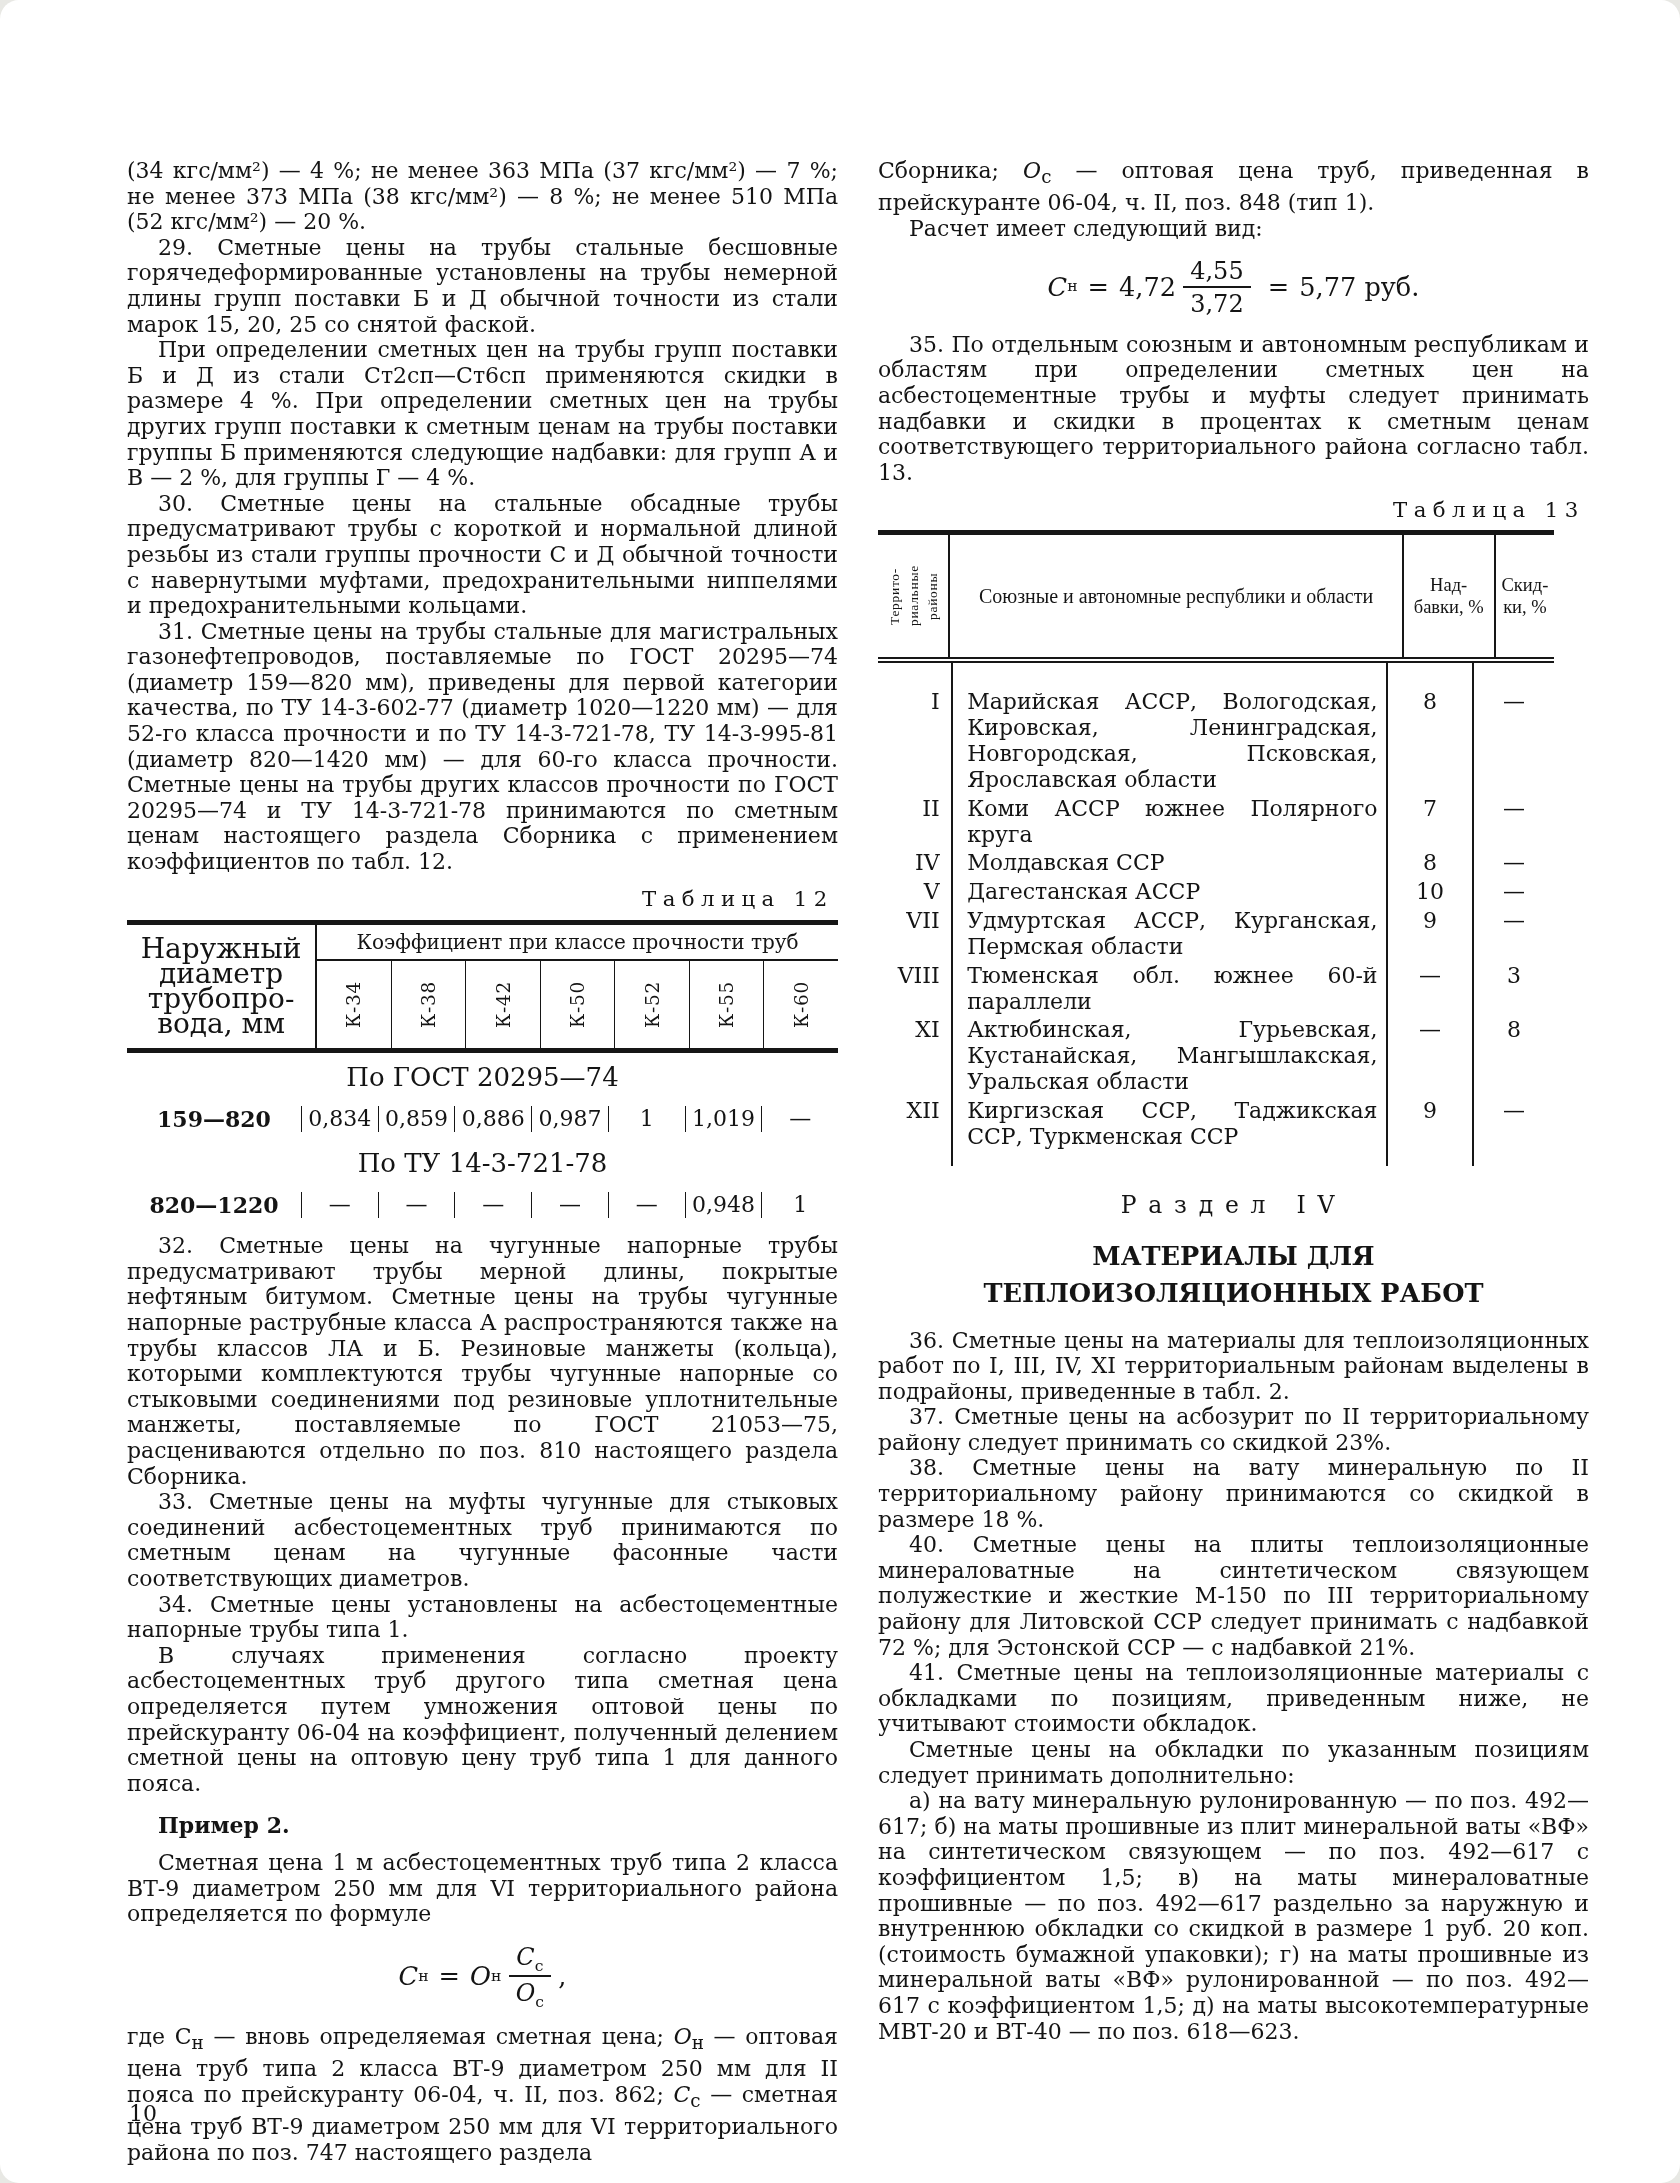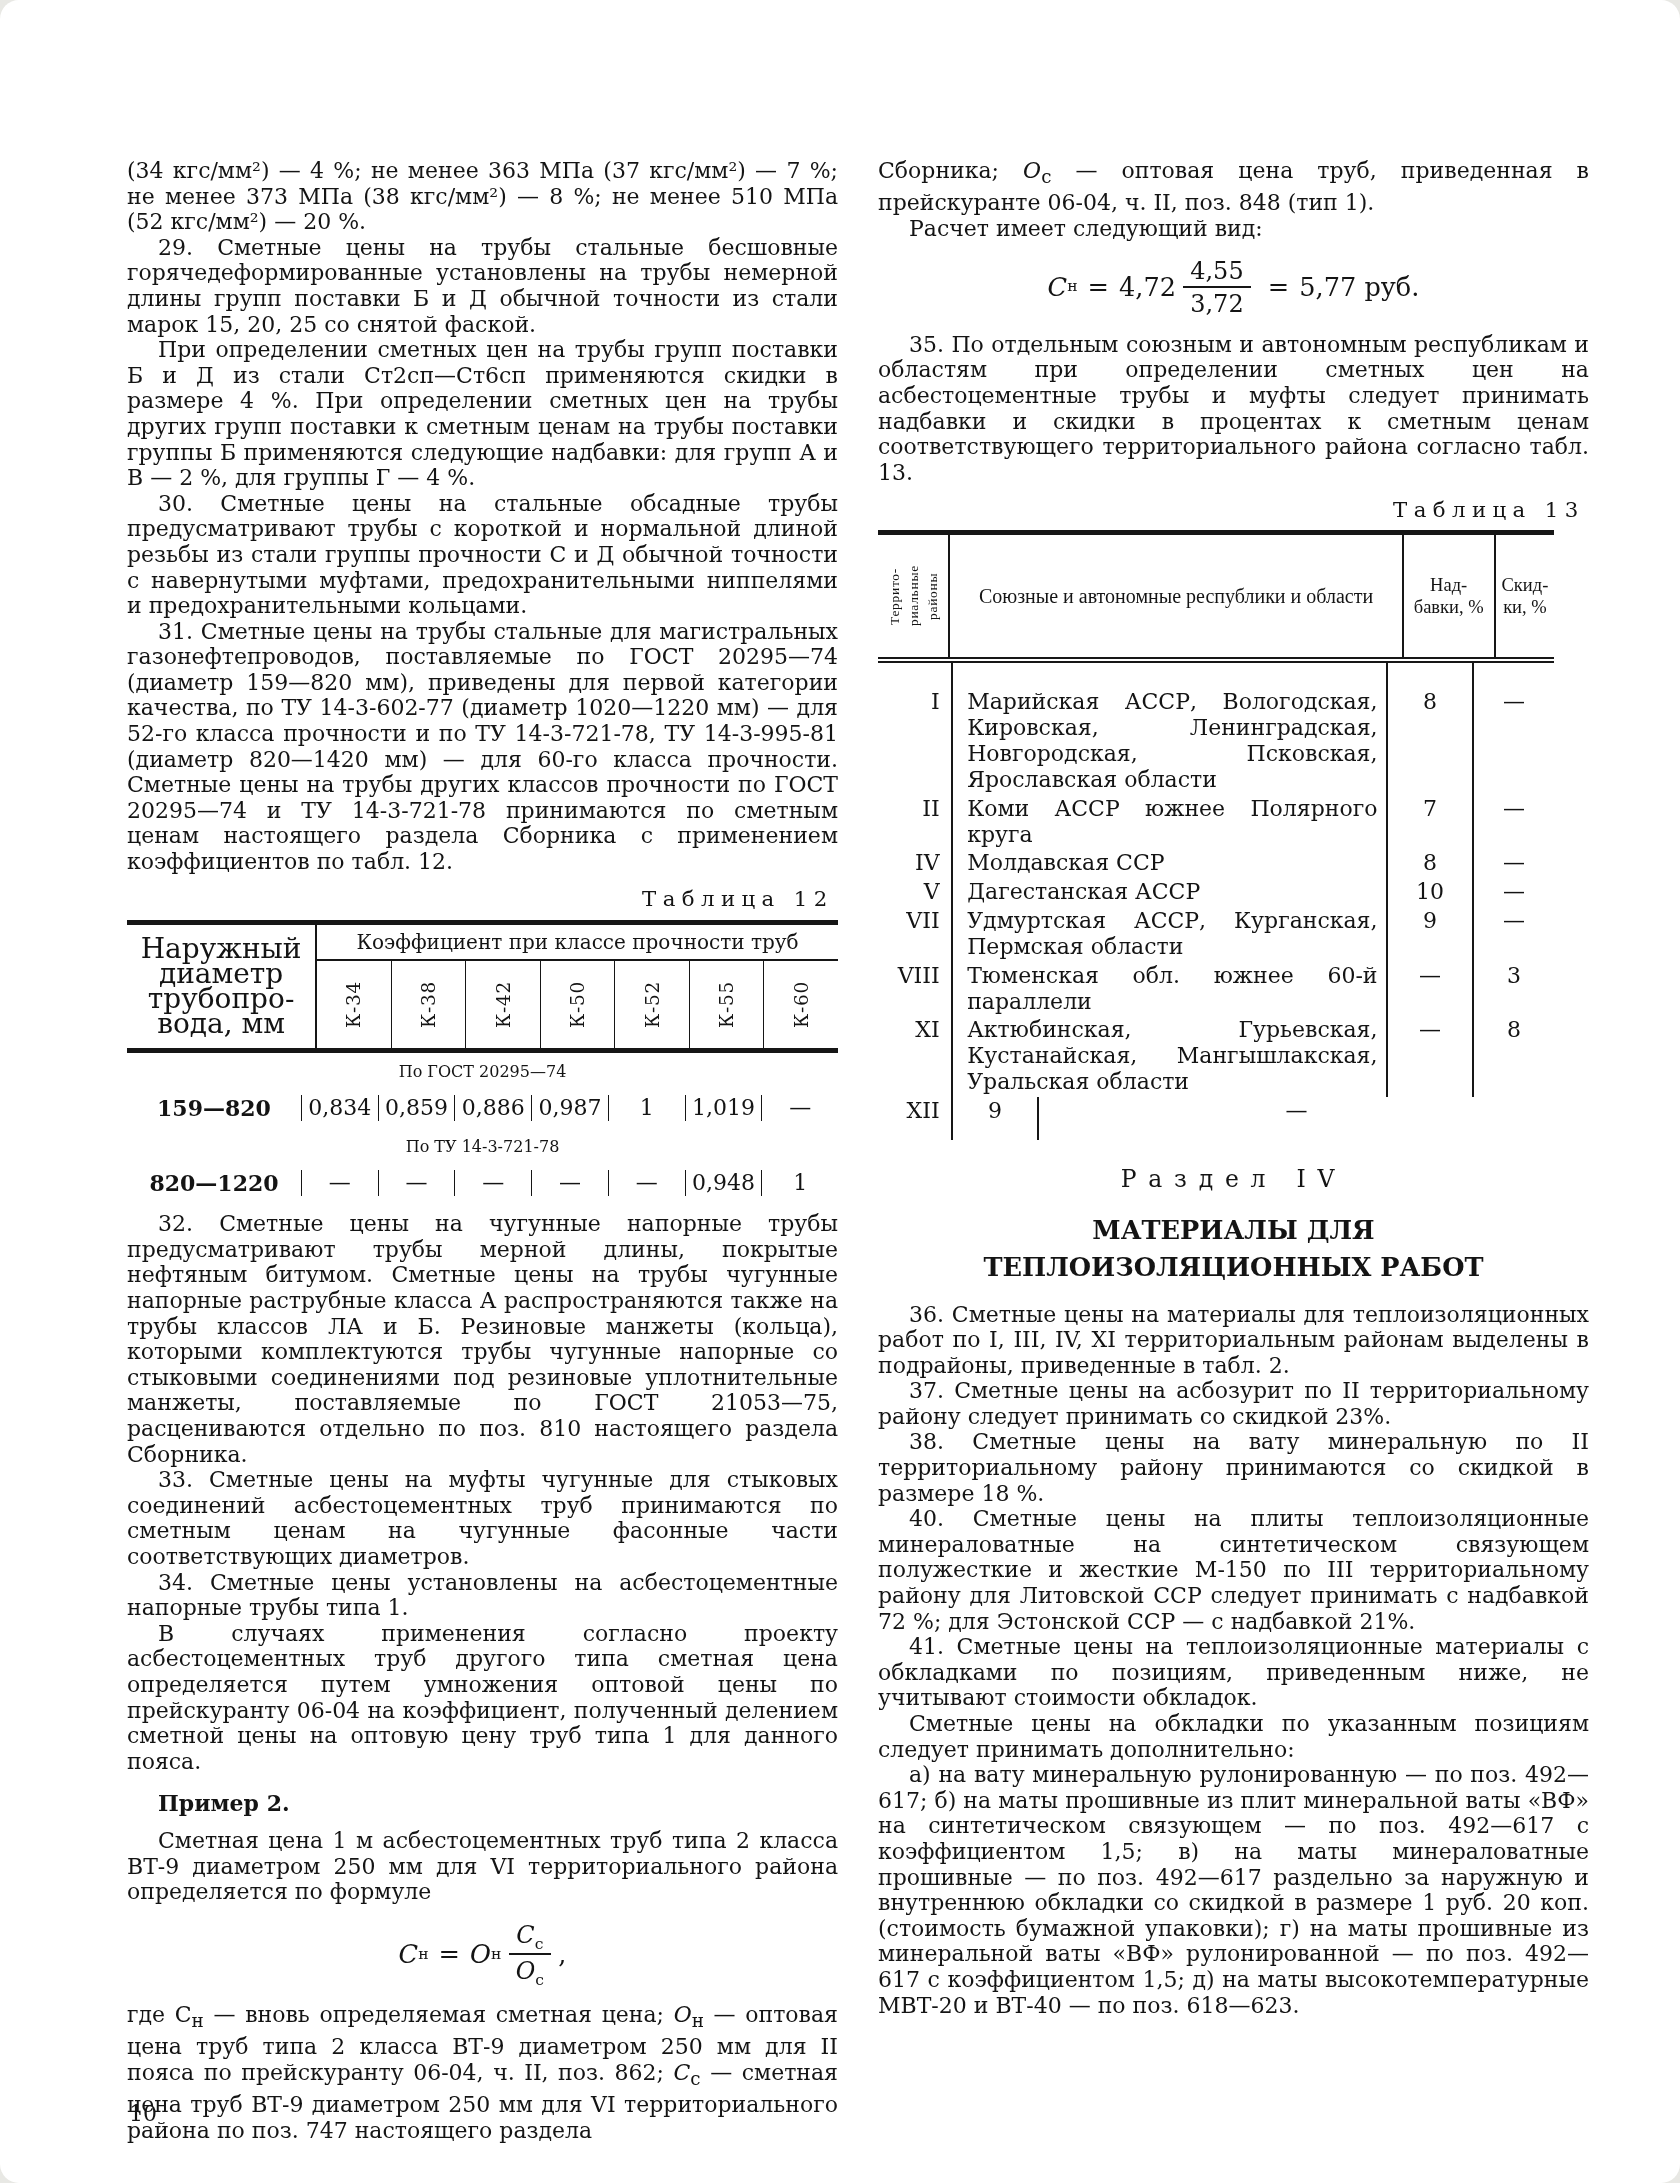--- a/index.html
+++ b/index.html
@@ -23,21 +23,21 @@
   .t12{border-top:5px solid #161616;margin-bottom:8.5px;}
   .t12-head{display:flex;border-bottom:5px solid #161616;}
   .t12-c1h{width:174px;border-right:2.1px solid #161616;display:flex;align-items:center;justify-content:center;
            text-align:center;font-size:28px;line-height:25px;padding:8.5px 7.1px;}
   .t12-rt{flex:1;display:flex;flex-direction:column;}
   .t12-span{text-align:center;font-size:20px;line-height:24px;padding:5.7px 0 5px;border-bottom:2.1px solid #161616;}
   .t12-kr{display:flex;height:87px;}
   .kcell{flex:1;display:flex;align-items:center;justify-content:center;}
   .kcell + .kcell{border-left:1.4px solid #161616;}
   .rot{writing-mode:vertical-rl;transform:rotate(180deg);font-size:18.5px;letter-spacing:0.7px;}
-  .t12-grp{text-align:center;font-size:16px;padding:9.2px 0 7.8px;}
+  .t12-grp{text-align:center;font-size:26px;padding:9.2px 0 7.8px;}
   .t12-row{display:flex;font-size:22px;padding:5.7px 0 7.1px;}
   .t12-dia{width:174px;text-align:center;font-weight:bold;}
   .vcell{flex:1;text-align:center;border-left:1.4px solid #161616;}
   
   .t13{width:676px;border-top:5px solid #161616;margin-top:2.8px;}
   .t13-head{display:flex;border-bottom:6.4px double #161616;min-height:122px;align-items:stretch;}
   .t13-head > div{display:flex;align-items:center;justify-content:center;text-align:center;font-family:Liberation Serif, serif;}
   .c0{width:75px;border-right:2.1px solid #161616;}
   .c1{width:435px;border-right:2.1px solid #161616;}
   .c2{width:84px;border-right:2.1px solid #161616;}
@@ -228,20 +228,21 @@
         <div class="c3">3</div>
       </div>
       <div class="t13-row">
         <div class="c0">XI</div>
         <div class="c1">Актюбинская, Гурьевская, Кустанайская, Мангышлакская, Уральская области</div>
         <div class="c2">—</div>
         <div class="c3">8</div>
       </div>
       <div class="t13-row last">
         <div class="c0">XII</div>
+        <div class="c1">Киргизская ССР, Таджикская ССР, Туркменская ССР</div>
         <div class="c2">9</div>
         <div class="c3">—</div>
       </div>
     </div>
 
     <div class="razdel">Раздел IV</div>
     <div class="head2">МАТЕРИАЛЫ ДЛЯ
 ТЕПЛОИЗОЛЯЦИОННЫХ РАБОТ</div>
 
     <p class="ind">36. Сметные цены на материалы для теплоизоляционных работ по I, III, IV, XI территориальным районам выделены в подрайоны, приведенные в табл. 2.</p>

